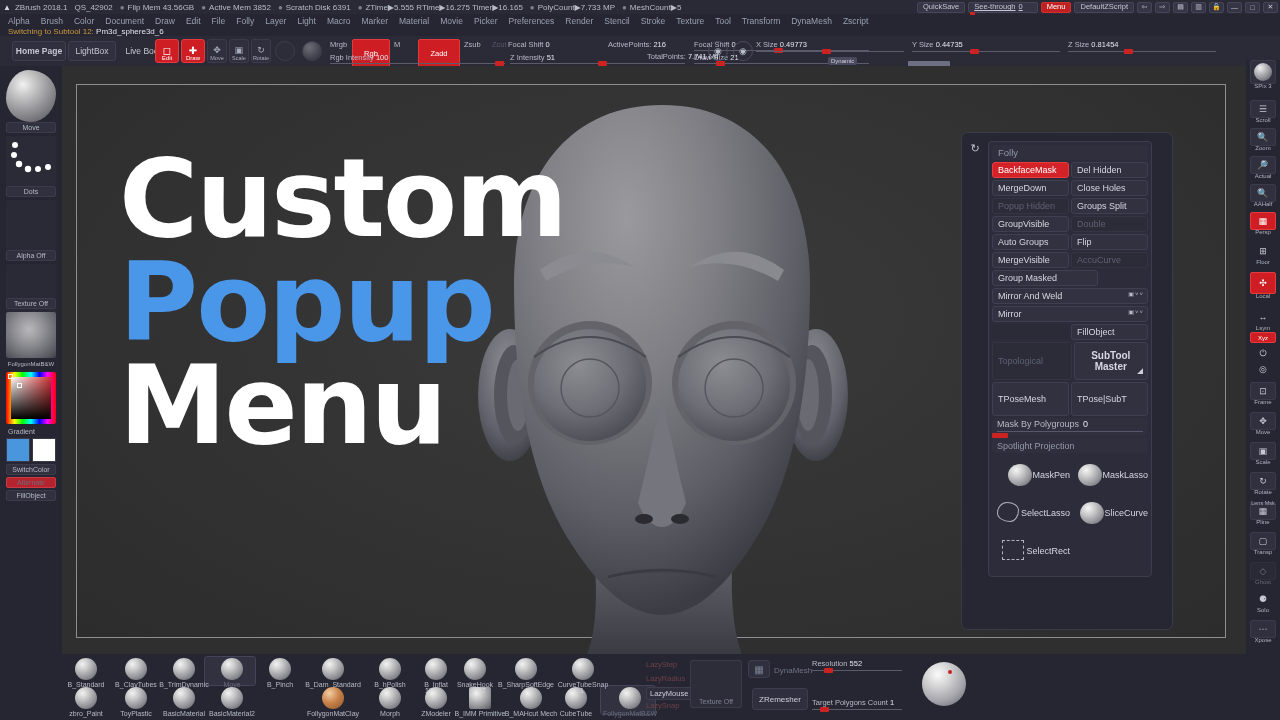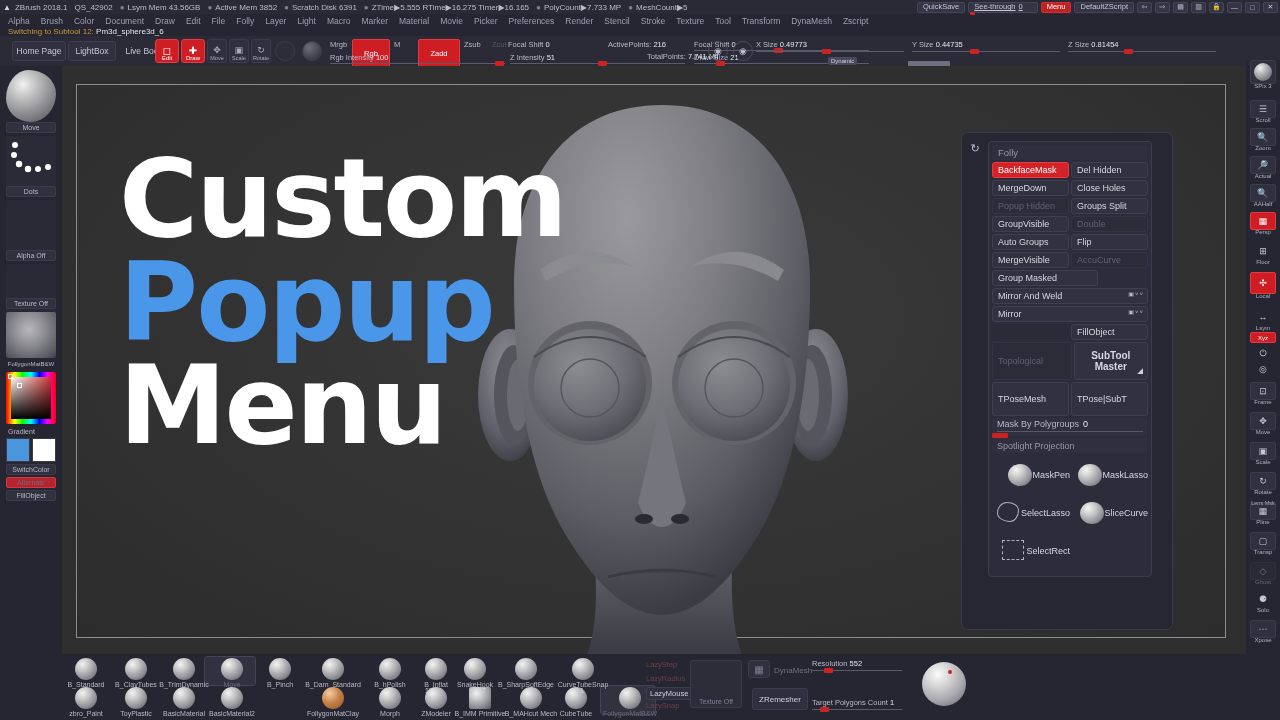--- a/index.html
+++ b/index.html
@@ -275,21 +275,21 @@
 </head>
 <body>
 
 <div id="app">
 
   <div class="statusbar">
     <span class="zicon">▲</span>
     <span class="si">ZBrush 2018.1</span>
     <span class="si">QS_42902</span>
     <span class="dot">●</span>
-    <span class="si">Lsym Mem 43.56GB</span>
+    <span class="si">Flip Mem 43.56GB</span>
     <span class="dot">●</span>
     <span class="si">Active Mem 3852</span>
     <span class="dot">●</span>
     <span class="si">Scratch Disk 6391</span>
     <span class="dot">●</span>
     <span class="si">ZTime▶5.555 RTime▶16.275 Timer▶16.165</span>
     <span class="dot">●</span>
     <span class="si">PolyCount▶7.733 MP</span>
     <span class="dot">●</span>
     <span class="si">MeshCount▶5</span>
@@ -340,21 +340,21 @@
     <span class="mi">DynaMesh</span>
     <span class="mi">Zscript</span>
   </div>
 
   <div class="noteline">
     <span>Switching to Subtool 12:</span>
     <span class="nv">Pm3d_sphere3d_6</span>
   </div>
 
   <div class="toolbar">
-    <div class="tb-btn" style="left:12px; top:5px; width:54px;">Home Page</div>
+    <div class="tb-btn" style="left:12px; top:5px; width:54px;font-weight:bold;">Home Page</div>
     <div class="tb-btn" style="left:68px; top:5px; width:48px;">LightBox</div>
     <div class="tb-btn" style="left:120px; top:5px; width:60px; border-color:transparent; background:transparent;">Live Boolean</div>
 
     <div class="tb-redbtn" style="left:155px; top:3px;">
       <span class="gl">◻</span>
       <span>Edit</span>
     </div>
     <div class="tb-redbtn" style="left:181px; top:3px;">
       <span class="gl">✚</span>
       <span>Draw</span>

